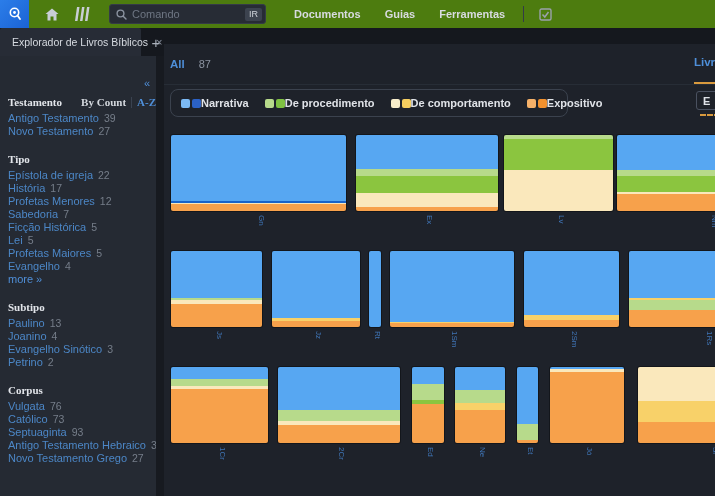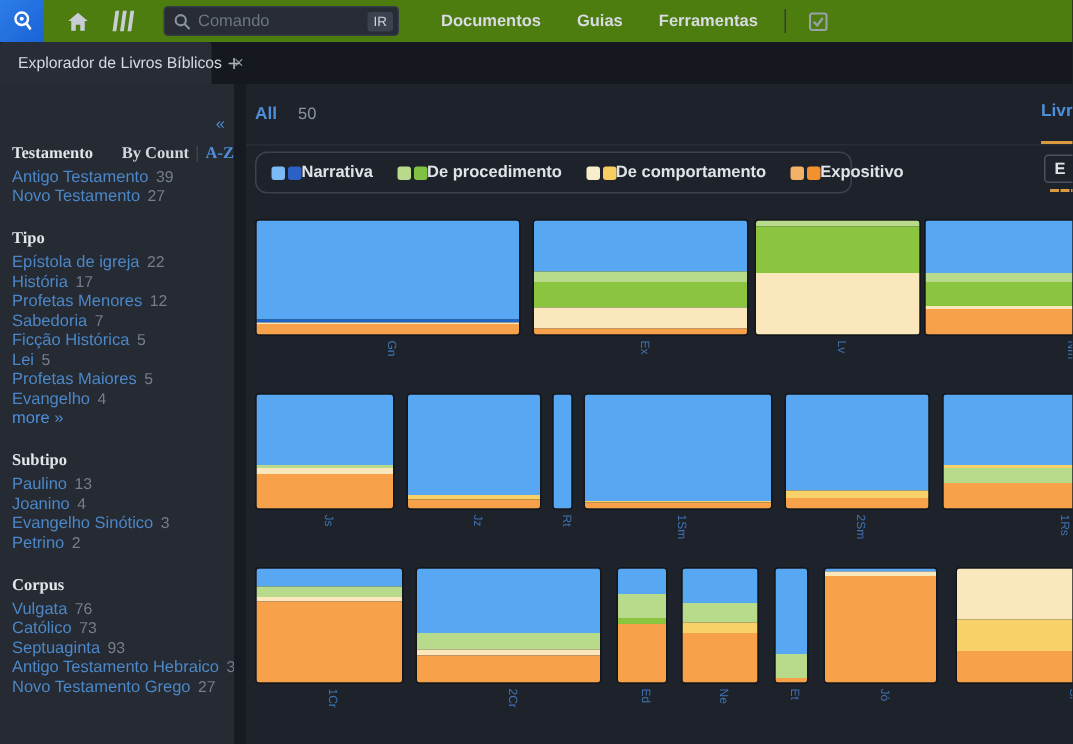--- a/index.html
+++ b/index.html
@@ -38,21 +38,21 @@
   .sort-az { color:#4f8fd9; font-weight:700; }
   .f-item { display:flex; align-items:baseline; height:13px; font-size:11px; white-space:nowrap; }
   .f-label { color:#4c87c7; }
   .f-count { color:#767e8a; margin-left:5px; font-size:10.5px; }
   .more-link { color:#4f8fd9; font-size:11px; height:13px; }
 
   
   .vdivider { position:absolute; left:156px; top:56px; width:8px; height:440px; background:#171a20; }
 
   
-  .main { position:absolute; left:164px; top:56px; width:551px; height:440px; background:#1e222a; }
+  .main { position:absolute; left:164px; top:44px; width:551px; height:440px; background:#1e222a; }
   .main-header { position:relative; height:41px; border-bottom:1px solid #272d36; display:flex; align-items:center; padding-left:6px; }
   .all-tab { color:#4e8fd9; font-size:11.5px; font-weight:700; }
   .all-count { color:#8b93a0; font-size:11px; margin-left:14px; }
   .view-tab { position:absolute; left:530px; top:12px; color:#4e8fd9; font-size:11.5px; font-weight:700; white-space:nowrap; }
   .view-underline { position:absolute; left:530px; top:38px; width:40px; height:2px; background:#d99a3e; }
 
   .legend-row { position:relative; height:36px; }
   .legend-box { position:absolute; left:6px; top:4px; width:398px; height:28px; border:1px solid #3b424e; border-radius:8px; display:flex; align-items:center; padding:0 10px; gap:16px; }
   .lg-item { display:flex; align-items:center; gap:0; }
   .lg-swatches { display:flex; gap:2px; }
@@ -232,21 +232,21 @@
         </div>
       </div>
     </div>
 </div>
 
 <div class="vdivider"></div>
 
 <div class="main">
   <div class="main-header">
     <span class="all-tab">All</span>
-    <span class="all-count">50</span>
+    <span class="all-count">87</span>
     <span class="view-tab">Livros</span>
     <span class="view-underline"></span>
   </div>
 
   <div class="legend-row">
     <div class="legend-box" id="legend-box">
         <span class="lg-item">
           <span class="lg-swatches">
             <span class="lg-sw" style="background: rgb(124, 186, 245);"></span>
             <span class="lg-sw" style="background: rgb(43, 97, 198);"></span>

